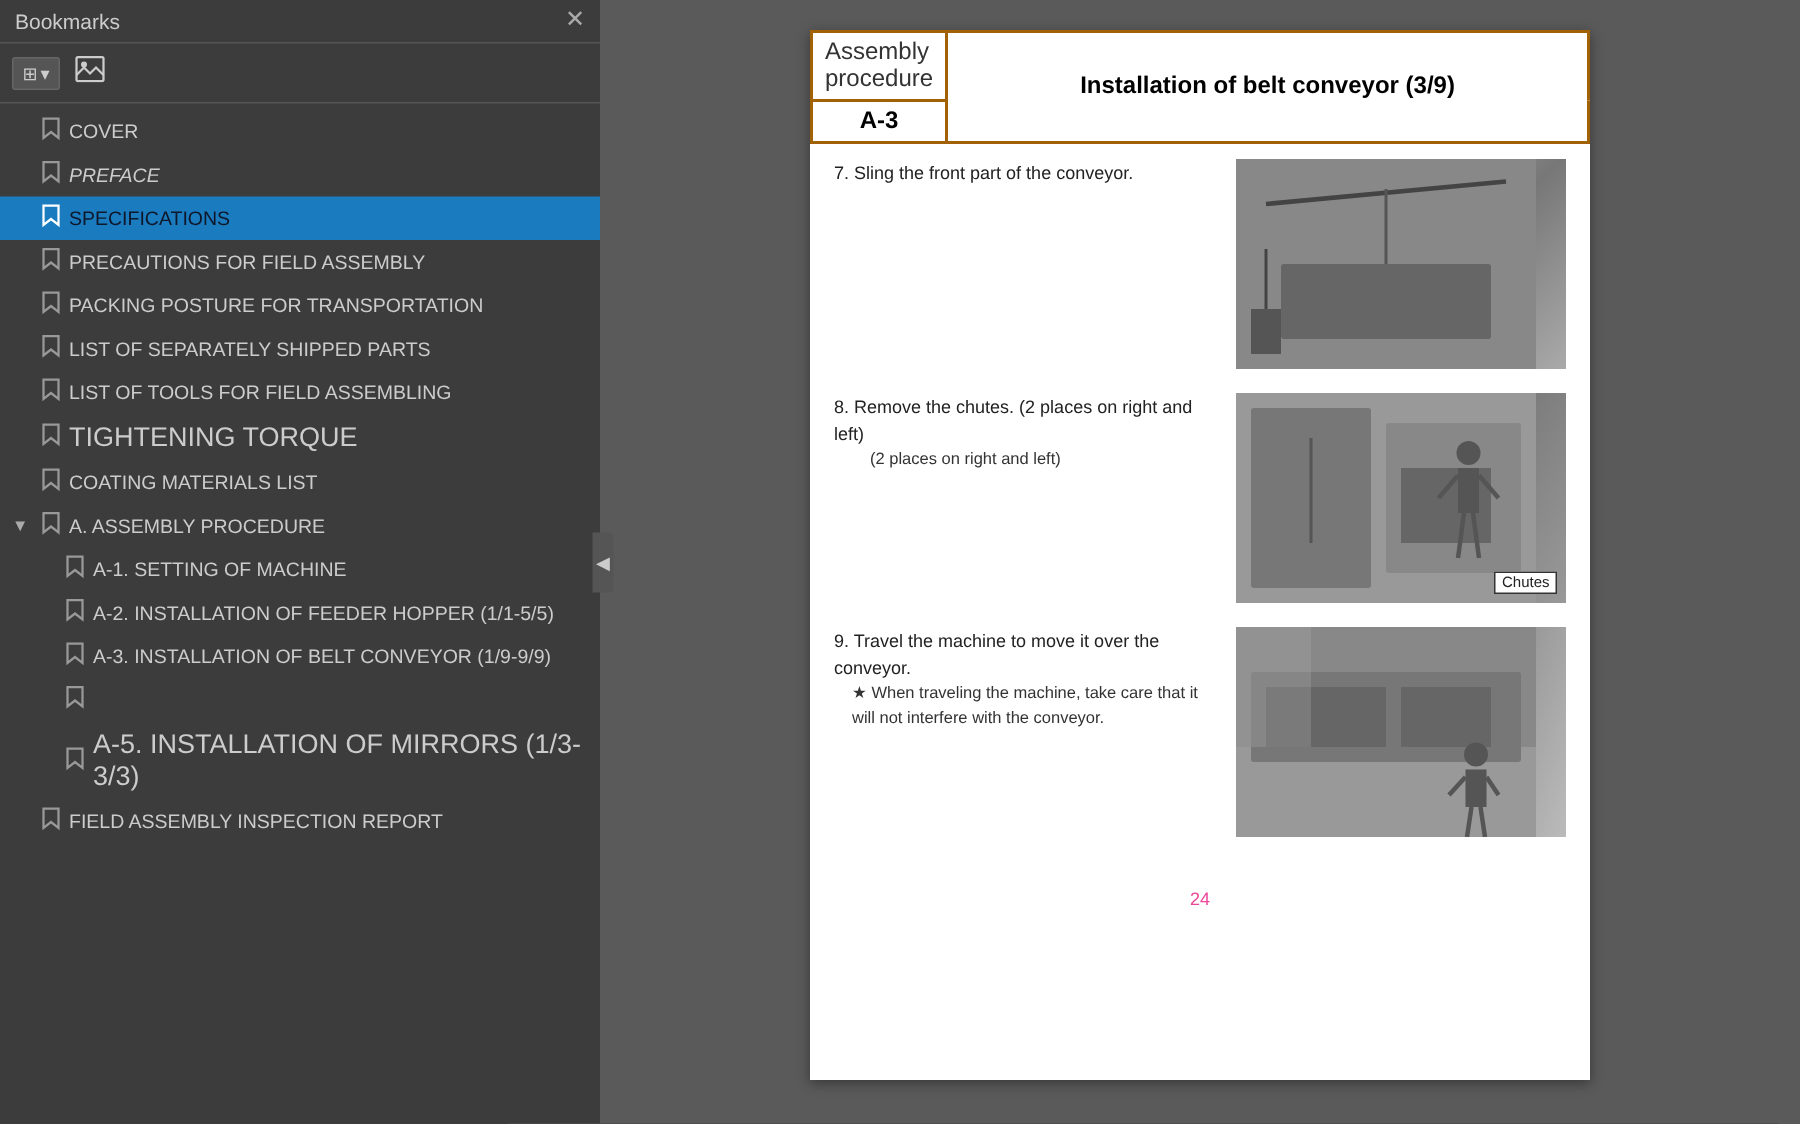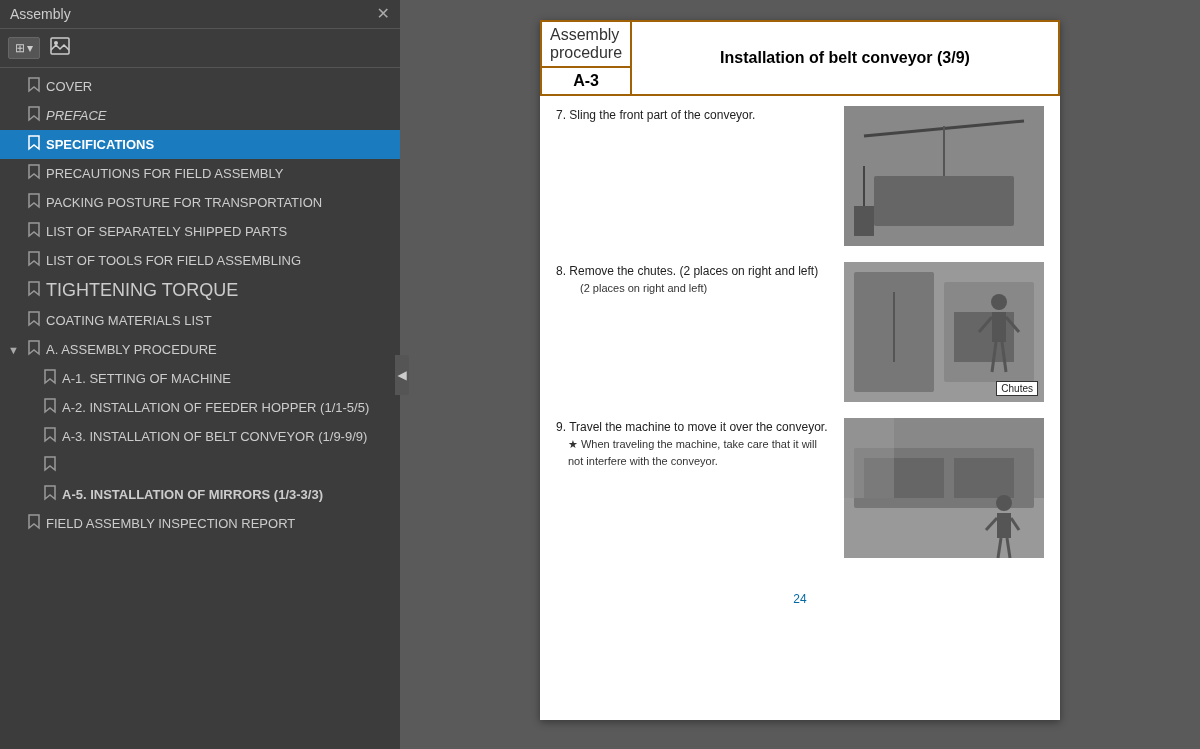--- a/index.html
+++ b/index.html
@@ -97,22 +97,21 @@
       padding: 5px 10px 5px 8px;
       color: #ccc;
       font-size: 13px;
       cursor: pointer;
       user-select: none;
       gap: 6px;
     }
 
     .bookmark-item.active {
       background: #1a7bbf;
-      color: #ffffff;
-      font-weight: bold;
+      color: #0f172a;
     }
 
     .bookmark-item.indent-1 {
       padding-left: 24px;
     }
 
     .expand-arrow {
       width: 14px;
       font-size: 11px;
       color: #aaa;
@@ -204,21 +203,21 @@
     }
 
     .instruction-text {
       flex: 1;
       font-size: 12px;
       color: #222;
       line-height: 1.5;
     }
 
     .instruction-image {
-      width: 200px;
+      width: 220px;
       height: 140px;
       background: #888;
       flex-shrink: 0;
       position: relative;
       overflow: hidden;
     }
 
     .instruction-image.img1 {
       background: linear-gradient(135deg, #666 0%, #999 40%, #777 60%, #aaa 100%);
     }
@@ -255,29 +254,29 @@
     .sub-note {
       font-size: 11px;
       color: #333;
       padding-left: 24px;
     }
 
     #page-footer {
       text-align: center;
       padding: 8px;
       font-size: 12px;
-      color: #0369a1;
+      color: #ec4899;
     }
   </style>
 </head>
 <body>
 
 <div id="sidebar">
   <div id="sidebar-header">
-    <span id="sidebar-title">Assembly</span>
+    <span id="sidebar-title">Bookmarks</span>
     <span id="sidebar-close">✕</span>
   </div>
   <div id="sidebar-toolbar">
     <button class="toolbar-btn">
       <span>⊞</span>
       <span>▾</span>
     </button>
     <button class="toolbar-icon-btn">
       <svg width="20" height="18" viewBox="0 0 20 18">
         <rect x="1" y="1" width="18" height="16" rx="1" fill="none" stroke="#ccc" stroke-width="1.5"></rect>
@@ -383,21 +382,21 @@
         <span class="expand-arrow"></span>
         <span><svg width="12" height="16" viewBox="0 0 12 16">
             <path d="M1,1 L11,1 L11,14 L6,10 L1,14 Z" fill="none" stroke="#999" stroke-width="1.5"></path>
           </svg></span>
       </div>
       <div class="bookmark-item indent-1">
         <span class="expand-arrow"></span>
         <span><svg width="12" height="16" viewBox="0 0 12 16">
             <path d="M1,1 L11,1 L11,14 L6,10 L1,14 Z" fill="none" stroke="#999" stroke-width="1.5"></path>
           </svg></span>
-        <span style="font-size: 13px; font-weight: bold;">A-5. INSTALLATION OF MIRRORS (1/3-3/3)</span>
+        <span style="font-size: 18px;">A-5. INSTALLATION OF MIRRORS (1/3-3/3)</span>
       </div>
       <div class="bookmark-item">
         <span class="expand-arrow"></span>
         <span><svg width="12" height="16" viewBox="0 0 12 16">
             <path d="M1,1 L11,1 L11,14 L6,10 L1,14 Z" fill="none" stroke="#999" stroke-width="1.5"></path>
           </svg></span>
         <span style="font-size: 13px;">FIELD ASSEMBLY INSPECTION REPORT</span>
       </div>
     </div>
 </div>

